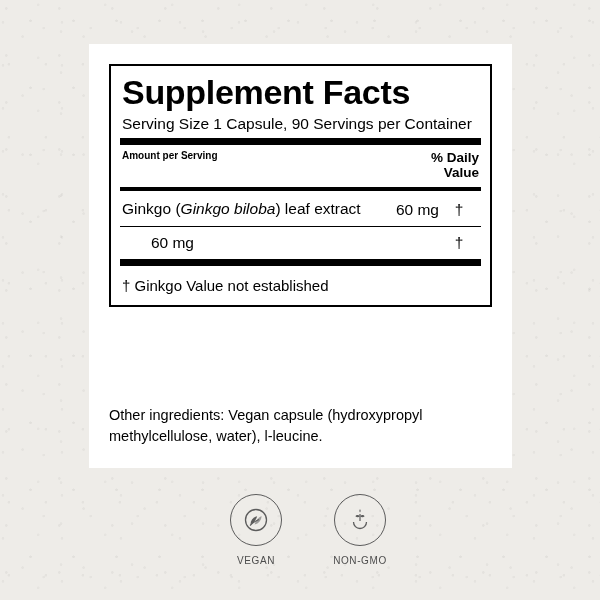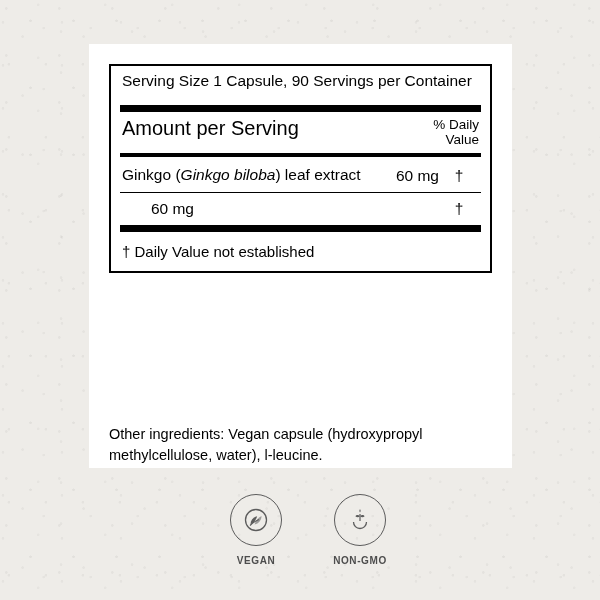--- a/index.html
+++ b/index.html
@@ -58,21 +58,21 @@
     font-weight: bold;
     letter-spacing: -0.3px;
     color: #000;
     line-height: 1.08;
     margin: 2px 0 4px 2px;
   }
 
   .serving-line {
     font-size: 15.5px;
     color: #000;
-    margin: 0 0 14px 2px;
+    margin: 0 0 5px 2px;
     line-height: 1.2;
   }
 
   .rule-thick {
     border-bottom: 7px solid #000;
     margin: 0 0 3px 0;
   }
   .rule-medium {
     border-bottom: 4px solid #000;
     margin: 3px 0 0 0;
@@ -82,27 +82,27 @@
     margin: 0;
   }
 
   .amount-row {
     display: flex;
     align-items: flex-start;
     justify-content: space-between;
     padding: 2px 2px 3px 2px;
   }
   .amount-label {
-    font-size: 20px;
-    font-weight: normal;
+    font-size: 10px;
+    font-weight: bold;
     color: #000;
   }
   .dv-header {
     font-size: 13.5px;
-    font-weight: normal;
+    font-weight: bold;
     color: #000;
     text-align: right;
     line-height: 1.12;
     white-space: pre-line;
   }
 
   .nutrients {
     padding: 0;
   }
   .nutrient {
@@ -143,35 +143,34 @@
   .footnote {
     font-size: 15px;
     color: #000;
     padding: 8px 2px 2px 2px;
     line-height: 1.2;
   }
 
   .other-ingredients {
     position: absolute;
     left: 20px;
-    top: 380px;
+    top: 361px;
     width: 390px;
     font-size: 14.5px;
     color: #000;
     line-height: 1.45;
   }
 
   .badges {
     position: absolute;
     left: 16px;
     right: 0;
     top: 494px;
     display: flex;
     justify-content: center;
-    font-weight: bold;
   }
   .badge {
     width: 104px;
     text-align: center;
   }
   .badge-circle {
     width: 50px;
     height: 50px;
     border: 1.6px solid #5c5c5c;
     border-radius: 50%;
@@ -188,20 +187,21 @@
 </style>
 </head>
 <body>
 
 <div class="paper-texture"></div>
 
 <div class="panel">
 
   <div class="facts-box">
 
+    <div class="facts-title">Supplement Facts</div>
 
     <div class="serving-line">Serving Size 1 Capsule, 90 Servings per Container</div>
 
     <div class="rule-thick"></div>
 
     <div class="amount-row">
       <div class="amount-label">Amount per Serving</div>
       <div class="dv-header">% Daily
 Value</div>
     </div>
@@ -226,21 +226,21 @@
         <div class="nutrient-inner">
           <div class="nutrient-amount">60 mg</div>
           <div class="nutrient-dv">†</div>
         </div>
       </div>
 
     </div>
 
     <div class="rule-thick"></div>
 
-    <div class="footnote">† Daily Value not established</div>
+    <div class="footnote">† Ginkgo Value not established</div>
 
   </div>
 
   <div class="other-ingredients">Other ingredients: Vegan capsule (hydroxypropyl methylcellulose, water), l-leucine.</div>
 
 </div>
 
 <div class="badges">
 
   <div class="badge">

